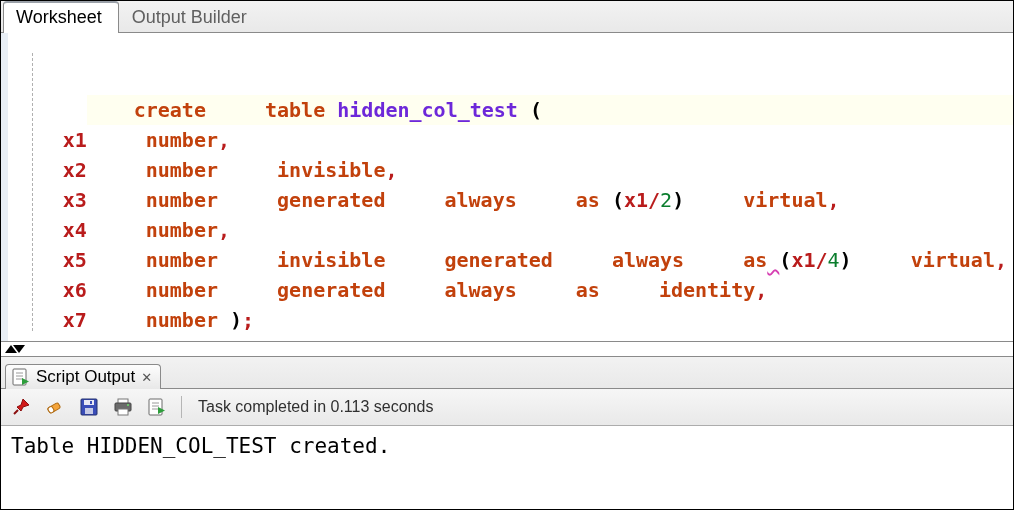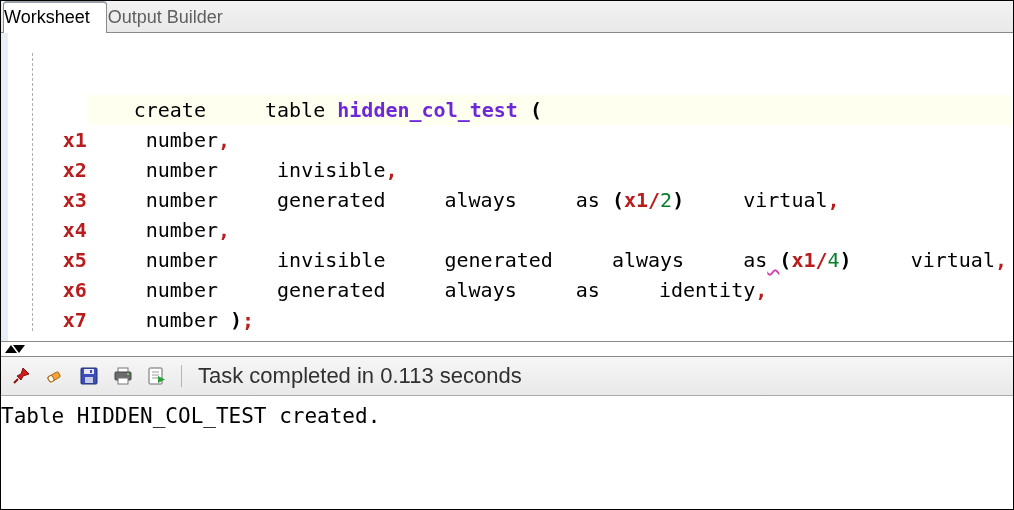--- a/index.html
+++ b/index.html
@@ -28,21 +28,21 @@
   }
   .tabstrip {
     display: flex;
     align-items: flex-end;
     background: linear-gradient(#f2f2f2, #e9e9e9);
     border-bottom: 1px solid #8a8a8a;
     padding-left: 2px;
     height: 32px;
   }
   .tab {
-    padding: 4px 16px 5px 0;
+    padding: 4px 16px 5px 12px;
     font-size: 18px;
     font-family: "Lucida Grande", "Segoe UI", sans-serif;
     color: #404040;
     border: 1px solid transparent;
     border-bottom: none;
     position: relative;
     top: 1px;
     cursor: pointer;
   }
   .tab.active {
@@ -105,21 +105,21 @@
     white-space: pre;
     position: relative;
     border-left: 14px solid #e8eef5;
     margin-left: -14px;
   }
   .code .hl-line {
     display: inline-block;
     width: 100%;
     background: #fffff0;
   }
-  .kw { color: #000000; font-weight: normal; margin-left: 47px; }
+  .kw { color: #c2410c; font-weight: bold; margin-left: 47px; }
   .ident { color: #6d28d9; font-weight: bold; }
   .paren { color: #000; font-weight: bold; }
   .num { color: #0a7d2d; }
   .plain { color: #b91c1c; font-weight: bold; }
   .squiggle {
     text-decoration: underline wavy #d63fb2;
     text-underline-offset: 2px;
   }
 
   
@@ -190,28 +190,28 @@
     align-items: center;
     justify-content: center;
     cursor: pointer;
     border-radius: 3px;
   }
   .toolbar-sep {
     width: 1px; height: 22px; background: #b5b5b5;
     margin: 0 2px;
   }
   .status-text {
-    font-size: 22px;
+    font-size: 16px;
     color: #303030;
     padding-left: 4px;
   }
   .out-body {
     flex: 1;
     background: #fff;
-    padding: 8px 0;
+    padding: 8px 10px;
     font-family: "DejaVu Sans Mono", Menlo, Consolas, monospace;
     font-size: 21px;
     color: #000;
     white-space: pre;
   }
   .ico svg { display: block; }
 </style>
 </head>
 <body>
 
@@ -238,20 +238,35 @@
       <div class="hl-line"><span class="kw">create</span><span class="plain"> </span><span class="kw">table</span><span class="plain"> </span><span class="ident">hidden_col_test</span><span class="plain"> </span><span class="paren">(</span></div><div>    <span class="plain">x1 </span><span class="kw">number</span><span class="plain">,</span></div><div>    <span class="plain">x2 </span><span class="kw">number</span><span class="plain"> </span><span class="kw">invisible</span><span class="plain">,</span></div><div>    <span class="plain">x3 </span><span class="kw">number</span><span class="plain"> </span><span class="kw">generated</span><span class="plain"> </span><span class="kw">always</span><span class="plain"> </span><span class="kw">as</span><span class="plain"> </span><span class="paren">(</span><span class="plain">x1</span><span class="plain">/</span><span class="num">2</span><span class="paren">)</span><span class="plain"> </span><span class="kw">virtual</span><span class="plain">,</span></div><div>    <span class="plain">x4 </span><span class="kw">number</span><span class="plain">,</span></div><div>    <span class="plain">x5 </span><span class="kw">number</span><span class="plain"> </span><span class="kw">invisible</span><span class="plain"> </span><span class="kw">generated</span><span class="plain"> </span><span class="kw">always</span><span class="plain"> </span><span class="kw">as</span><span class="plain squiggle"> </span><span class="paren">(</span><span class="plain">x1</span><span class="plain">/</span><span class="num">4</span><span class="paren">)</span><span class="plain"> </span><span class="kw">virtual</span><span class="plain">,</span></div><div>    <span class="plain">x6 </span><span class="kw">number</span><span class="plain"> </span><span class="kw">generated</span><span class="plain"> </span><span class="kw">always</span><span class="plain"> </span><span class="kw">as</span><span class="plain"> </span><span class="kw">identity</span><span class="plain">,</span></div><div>    <span class="plain">x7 </span><span class="kw">number</span><span class="plain"> </span><span class="paren">)</span><span class="plain">;</span></div></div>
     </div>
   </div>
 
   <div class="split-arrows">
     <div class="tri tri-up"></div>
     <div class="tri tri-dn" style="position:relative; left:-6px;"></div>
   </div>
 
   <div class="output-pane">
+    <div class="out-tabs">
+      <div class="out-tab">
+        <span class="ico">
+          <svg width="18" height="18" viewBox="0 0 18 18">
+            <rect x="1" y="1" width="13" height="16" rx="1" fill="#fff" stroke="#6a6a6a"></rect>
+            <line x1="4" y1="5" x2="11" y2="5" stroke="#9a9a9a"></line>
+            <line x1="4" y1="8" x2="11" y2="8" stroke="#9a9a9a"></line>
+            <line x1="4" y1="11" x2="11" y2="11" stroke="#9a9a9a"></line>
+            <polygon points="10,10 17,13.5 10,17" fill="#2e9e3c"></polygon>
+          </svg>
+        </span>
+        <span>Script Output</span>
+        <span class="close-x">✕</span>
+      </div>
+    </div>
     <div class="out-toolbar">
       <span class="tool-btn ico">
         <svg width="20" height="20" viewBox="0 0 20 20">
           <polygon points="12,2 18,8 12,10 10,14 6,10 10,8" fill="#d11a1a" stroke="#8a0e0e"></polygon>
           <line x1="7" y1="13" x2="3" y2="17" stroke="#8a0e0e" stroke-width="2"></line>
         </svg>
       </span>
       <span class="tool-btn ico">
         <svg width="20" height="20" viewBox="0 0 20 20">
           <rect x="3" y="8" width="12" height="6" rx="2" transform="rotate(-30 9 11)" fill="#f4a43a" stroke="#b06a10"></rect>

